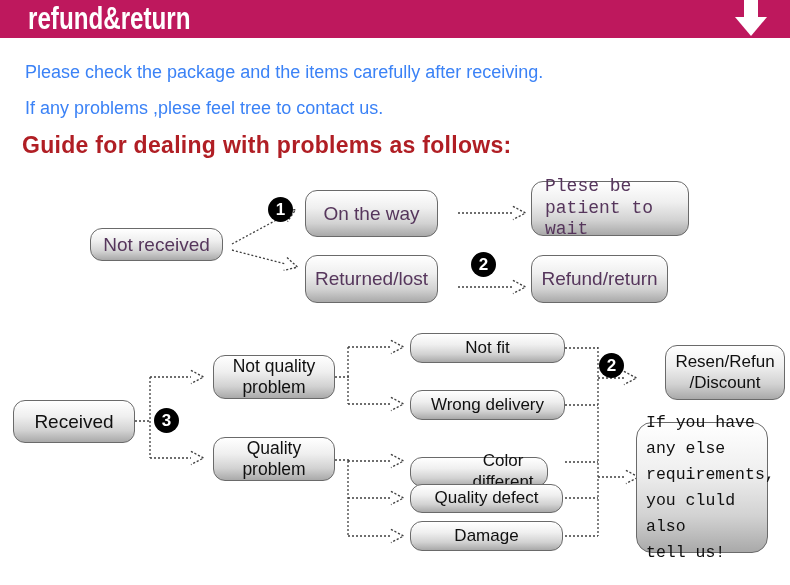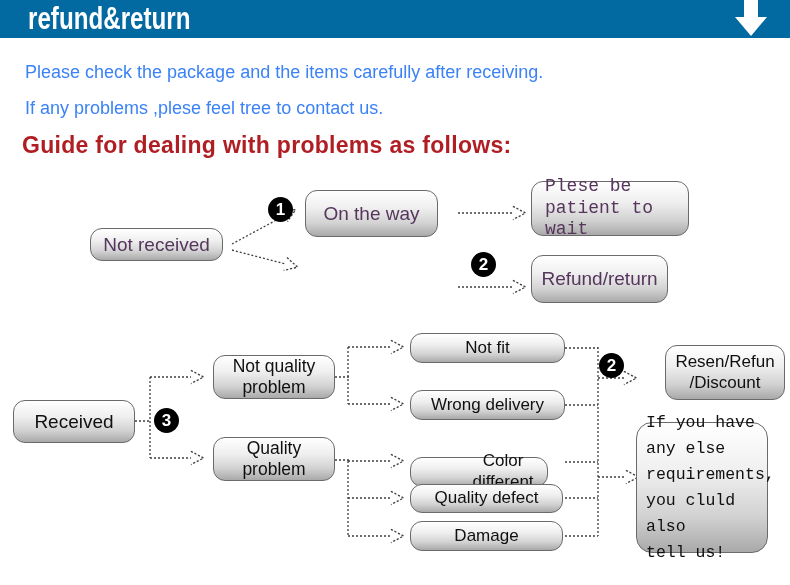--- a/index.html
+++ b/index.html
@@ -1,20 +1,20 @@
 <!DOCTYPE html>
 <html><head>
 <meta charset="utf-8">
 <style>
   html,body{margin:0;padding:0;background:#fff;}
   .page{position:relative;width:790px;height:585px;background:#ffffff;overflow:hidden;
         font-family:"Liberation Sans",sans-serif;}
 
   
-  .banner{position:absolute;left:0;top:0;width:790px;height:38px;background:#0369a1;}
+  .banner{position:absolute;left:0;top:0;width:790px;height:38px;background:#be185d;}
   .banner-title{position:absolute;left:28px;top:1px;color:#fff;font-size:31px;font-weight:bold;
         transform:scaleX(0.78);transform-origin:left top;letter-spacing:0px;white-space:nowrap;}
   .banner-arrow-shaft{position:absolute;left:744px;top:0;width:14px;height:18px;background:#fff;}
   .banner-arrow-head{position:absolute;left:735px;top:17px;width:0;height:0;
         border-left:16px solid transparent;border-right:16px solid transparent;border-top:19px solid #fff;}
 
   
   .intro-line{position:absolute;left:25px;color:#3b82f6;font-size:18px;white-space:nowrap;}
   .intro-1{top:62px;}
   .intro-2{top:98px;}
@@ -92,20 +92,21 @@
       <path class="dash" d="M598 347 L598 536"></path>
       <path class="dash" d="M598 378 L636 378" marker-end="url(#ah)"></path>
       <path class="dash" d="M598 477 L638 477" marker-end="url(#ah)"></path>
     </g>
   </svg>
 
   <div class="node purple f19" style="left:90px;top:228px;width:133px;height:33px;">Not received</div>
   <div class="node purple f19" style="left:305px;top:190px;width:133px;height:47px;">On the way</div>
   <div class="node purple leftal node-please-wait" style="left:531px;top:181px;width:158px;height:55px;">Plese be
 patient to wait</div>
+  <div class="node purple f19" style="left:305px;top:255px;width:133px;height:48px;">Returned/lost</div>
   <div class="node purple f19" style="left:531px;top:255px;width:137px;height:48px;">Refund/return</div>
 
   <div class="node black f19" style="left:13px;top:400px;width:122px;height:43px;">Received</div>
   <div class="node black f175" style="left:213px;top:355px;width:122px;height:44px;">Not quality
 problem</div>
   <div class="node black f175" style="left:213px;top:437px;width:122px;height:44px;">Quality
 problem</div>
   <div class="node black f17" style="left:410px;top:333px;width:155px;height:30px;">Not fit</div>
   <div class="node black f17" style="left:410px;top:390px;width:155px;height:30px;">Wrong delivery</div>
   <div class="node black f17" style="left:410px;top:457px;width:138px;height:30px;padding-left:48px;">Color different</div>

